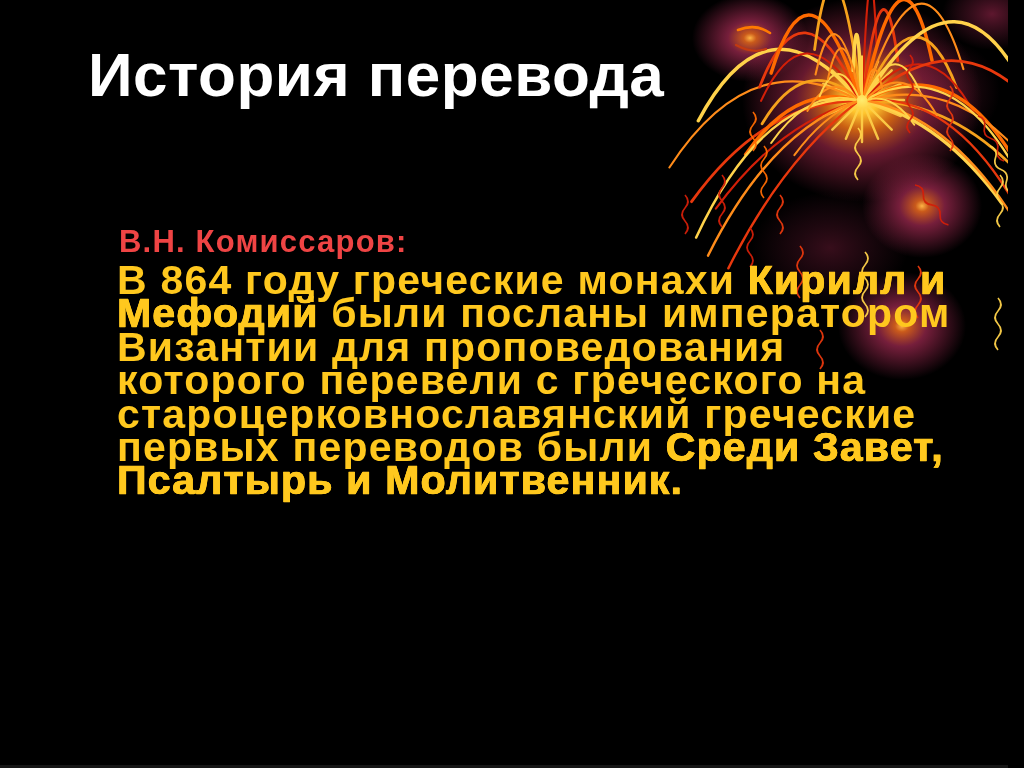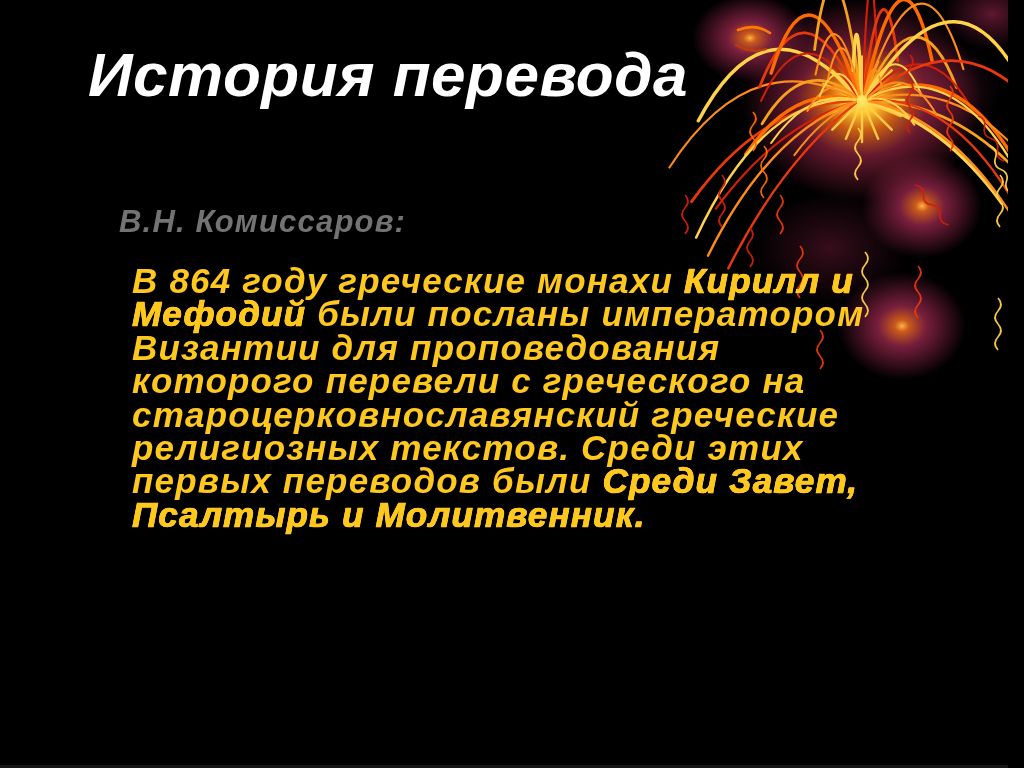--- a/index.html
+++ b/index.html
@@ -2,40 +2,39 @@
 <html><head>
 <meta charset="utf-8">
 <style>
   html,body{margin:0;padding:0;background:#000;}
   .slide{
     position:relative;
     width:1008px;height:768px;
     background:#000;
     overflow:hidden;
     font-family:"Liberation Sans","DejaVu Sans",sans-serif;
-    font-style:italic;
   }
   .fireworks{
     position:absolute;left:660px;top:0;width:364px;height:500px;
     z-index:1;pointer-events:none;
   }
   .title{
     position:absolute;left:88px;top:38px;z-index:2;
     font-size:62px;line-height:73px;font-weight:700;
     color:#ffffff;white-space:nowrap;
     letter-spacing:0.5px;
   }
   .attribution{
-    position:absolute;left:119px;top:205px;z-index:2;
+    position:absolute;left:119px;top:225px;z-index:2;
     font-size:31px;line-height:33px;font-weight:700;
-    color:#737373;white-space:nowrap;letter-spacing:1.2px;
+    color:#ef4444;white-space:nowrap;letter-spacing:1.2px;
   }
   .body-text{
-    position:absolute;left:132px;top:264px;z-index:2;
-    font-size:35px;line-height:33.4px;font-weight:700;
+    position:absolute;left:117px;top:264px;z-index:2;
+    font-size:41px;line-height:33.4px;font-weight:700;
     color:#ffc81e;letter-spacing:1.2px;
   }
   .bline{white-space:nowrap;}
   .xb{
     -webkit-text-stroke:0.7px #ffc81e;
     text-shadow:0.5px 0 0 #ffc81e,-0.3px 0 0 #ffc81e;
   }
   .bottom-edge{
     position:absolute;left:0;bottom:0;width:1024px;height:3px;
     background:#161616;z-index:3;
@@ -193,19 +192,18 @@
   </div>
 
   <div class="attribution">В.Н. Комиссаров:</div>
 
   <div class="body-text">
       <div class="bline"><span>В 864 году греческие монахи </span><span class="xb">Кирилл и</span></div>
       <div class="bline"><span class="xb">Мефодий</span><span> были посланы императором</span></div>
       <div class="bline"><span>Византии для проповедования</span></div>
       <div class="bline"><span>которого перевели с греческого на</span></div>
       <div class="bline"><span>староцерковнославянский греческие</span></div>
-      <div class="bline"><span>религиозных текстов. Среди этих</span></div>
       <div class="bline"><span>первых переводов были </span><span class="xb">Среди Завет,</span></div>
       <div class="bline"><span class="xb">Псалтырь и Молитвенник.</span></div>
     </div>
 
   <div class="bottom-edge"></div>
 </div>
 
 </body></html>

